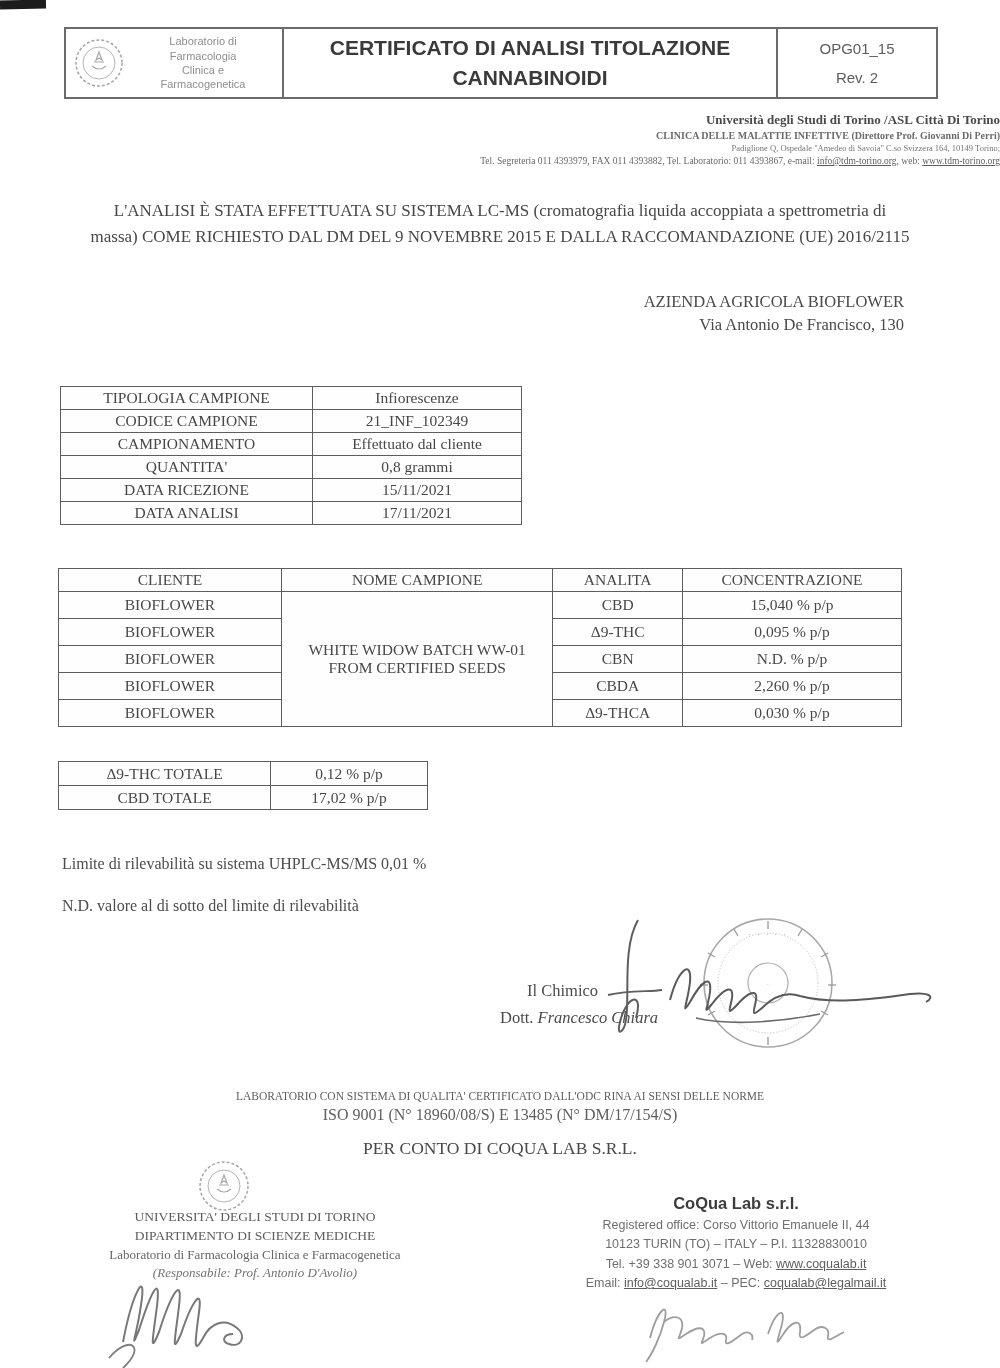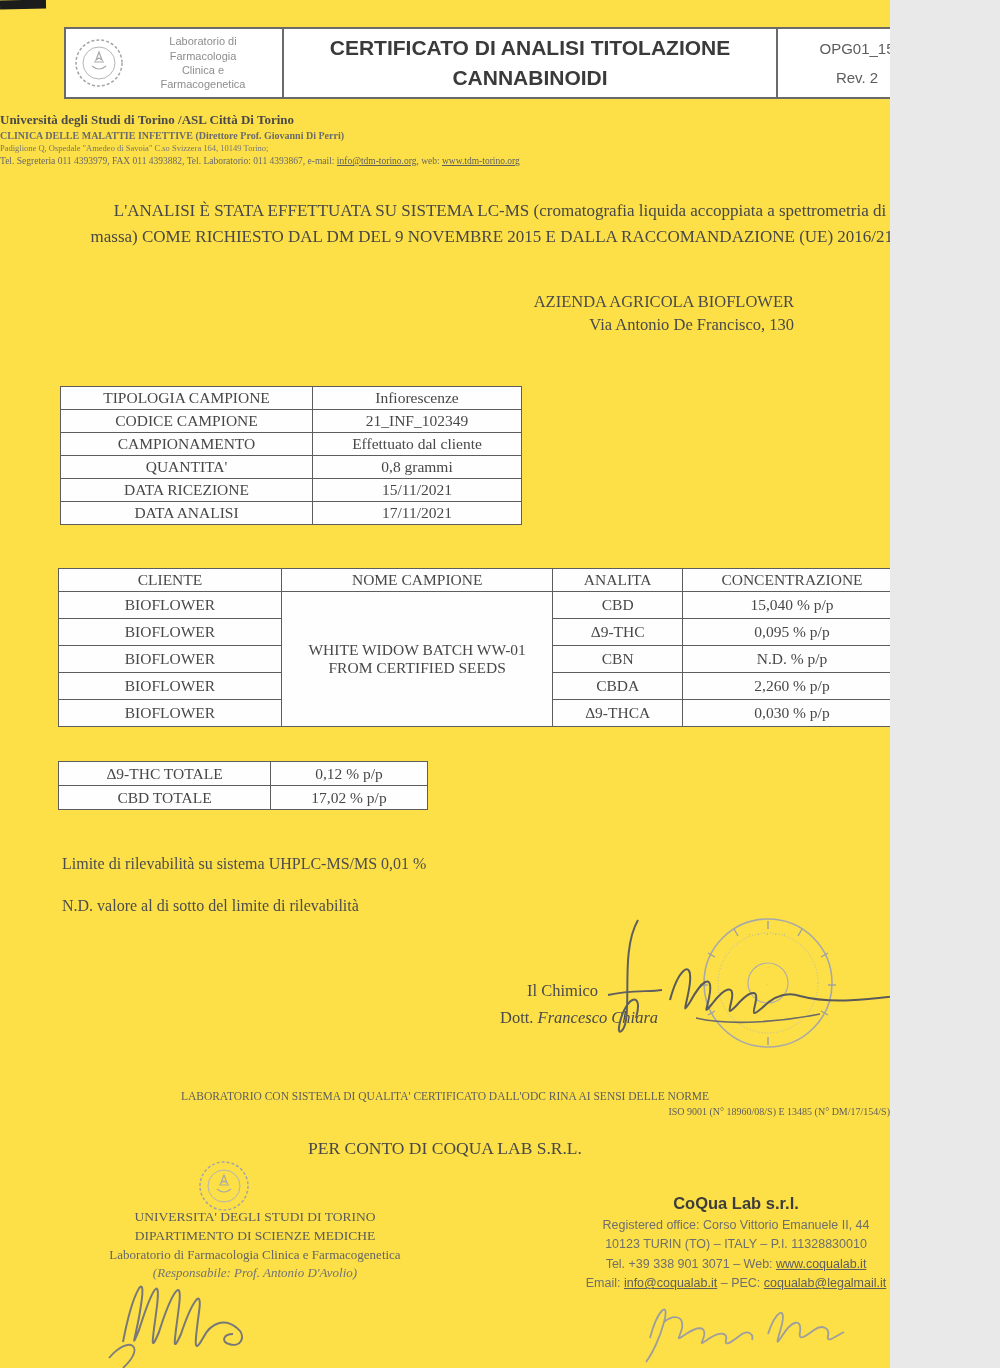--- a/index.html
+++ b/index.html
@@ -1,30 +1,30 @@
 <!DOCTYPE html>
 <html><head>
 <meta charset="utf-8">
 <style>
   html,body{margin:0;padding:0;background:#e9e9e9;}
-  .page{position:relative;width:890px;height:1368px;background:#fde047;overflow:hidden;
+  .page{position:relative;width:1000px;height:1368px;background:#ffffff;overflow:hidden;
         font-family:"Liberation Serif",serif;color:#3f3f3f;}
   .scan-mark{position:absolute;left:0;top:0;width:46px;height:9px;background:#1c1c1c;transform:rotate(-1deg);}
 
   
   .header-box{position:absolute;left:64px;top:27px;width:870px;height:68px;border:2px solid #6a6a6a;display:flex;background:#fff;}
   .header-left{width:204px;border-right:2px solid #6a6a6a;display:flex;align-items:center;padding:3px 6px;gap:4px;}
   .lab-label{flex:1;font-family:"Liberation Sans",sans-serif;font-size:11px;color:#8e8e8e;line-height:1.3;text-align:center;}
   .header-title{flex:1;border-right:2px solid #6a6a6a;display:flex;flex-direction:column;justify-content:center;
         text-align:center;font-family:"Liberation Sans",sans-serif;font-weight:bold;font-size:21px;color:#3a3a3a;line-height:1.45;}
   .header-right{width:158px;display:flex;flex-direction:column;justify-content:center;align-items:center;gap:12px;
         font-family:"Liberation Sans",sans-serif;font-size:15px;color:#5d5d5d;}
 
   
-  .uni-block{position:absolute;left:0;top:112px;width:100%;text-align:left;color:#5a5a5a;}
+  .uni-block{position:absolute;left:0;top:112px;width:100%;text-align:right;color:#5a5a5a;}
   .uni-l1{font-size:13px;font-weight:bold;color:#4a4a4a;margin-bottom:2px;}
   .uni-l2{font-size:10px;font-weight:bold;color:#6b6b6b;margin-bottom:2px;}
   .uni-l3{font-size:9px;color:#6e6e6e;margin-bottom:2px;}
   .uni-l4{font-size:8.5px;color:#757575;margin-bottom:3px;}
   .uni-l5{font-size:9.5px;color:#686868;}
   .doc-link{text-decoration:underline;color:#5d5d5d;}
 
   .statement{position:absolute;left:90px;top:198px;width:820px;text-align:center;
         font-size:17px;line-height:1.52;color:#474747;}
   .addr{position:absolute;right:96px;top:290px;text-align:right;font-size:16.5px;line-height:1.42;color:#4a4a4a;}
@@ -51,21 +51,21 @@
   
   .sig-role{position:absolute;left:527px;top:981px;font-size:16.5px;color:#4a4a4a;}
   .sig-name{position:absolute;left:500px;top:1008px;font-size:16.5px;color:#4a4a4a;}
   .sig-name .it{font-style:italic;}
   .stamp-wrap{position:absolute;left:668px;top:905px;}
   .chem-sig{position:absolute;left:600px;top:900px;}
 
   
   .cert-lines{position:absolute;left:0;top:1090px;width:100%;text-align:center;color:#5e5e5e;}
   .cert-l1{font-size:11.5px;margin-bottom:4px;}
-  .cert-l2{font-size:10px;text-align:right;}
+  .cert-l2{font-size:16px;}
   .per-conto{position:absolute;left:0;top:1138px;width:100%;text-align:center;font-size:17.5px;color:#484848;}
   .f-seal{position:absolute;left:196px;top:1158px;}
   .f-univ{position:absolute;left:55px;top:1208px;width:400px;text-align:center;color:#5c5c5c;}
   .f-univ-l1,.f-univ-l2{font-size:13.5px;line-height:1.4;}
   .f-univ-l3{font-size:13px;color:#666;line-height:1.4;}
   .f-univ-l4{font-size:13px;font-style:italic;color:#737373;line-height:1.4;}
   .f-univ-sig{position:absolute;left:95px;top:1250px;}
   .company{position:absolute;left:520px;top:1194px;width:432px;text-align:center;font-family:"Liberation Sans",sans-serif;}
   .co-name{font-size:16.5px;font-weight:bold;color:#3c3c3c;margin-bottom:3px;}
   .co-line{font-size:12.5px;color:#6e6e6e;line-height:1.55;}

